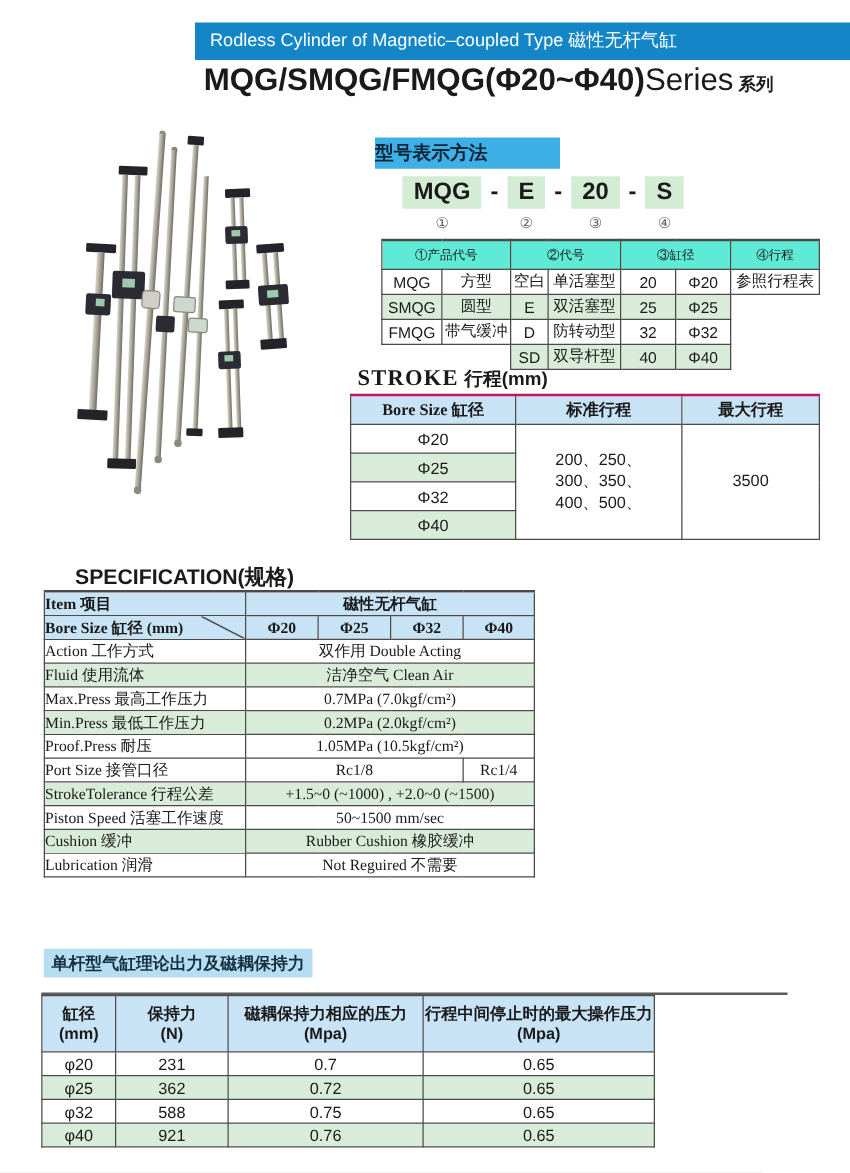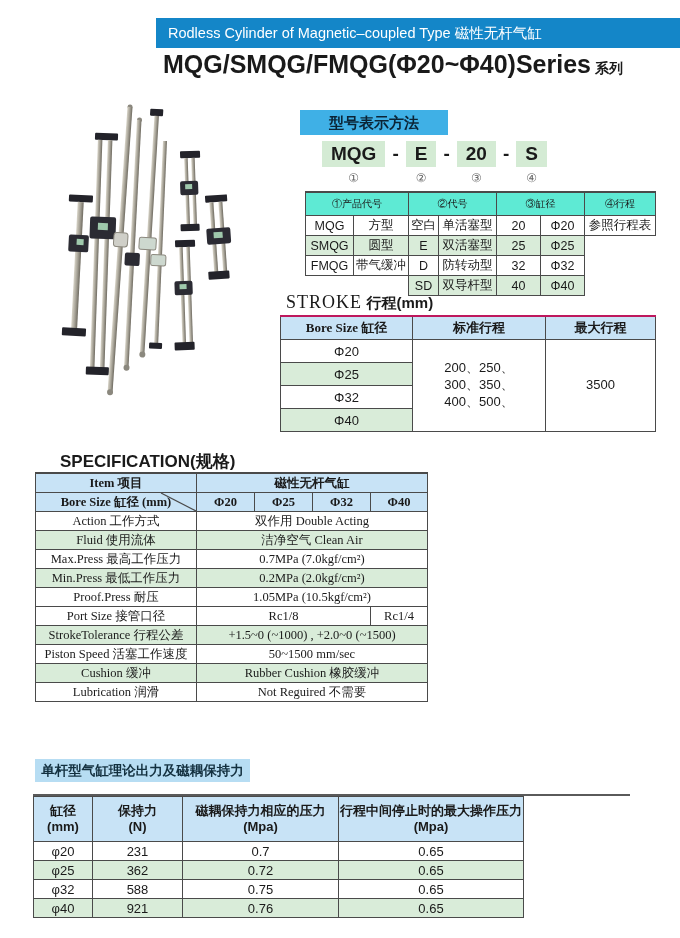--- a/index.html
+++ b/index.html
@@ -8,34 +8,34 @@
     font-family:"Liberation Sans", sans-serif; color:#1a1a1a; overflow:hidden;
     margin:0 auto;
   }
   
   .top-banner {
     position:absolute; left:156px; top:18px; width:524px; height:30px;
     background:#1486c8; color:#ffffff; font-size:14.5px; line-height:30px;
     padding-left:12px; box-sizing:border-box; white-space:nowrap;
   }
   .main-title { position:absolute; left:163px; top:50px; font-size:25px; font-weight:bold; white-space:nowrap; }
-  .main-title .series { font-weight:bold; }
+  .main-title .series { font-weight:normal; }
   .main-title .suffix { font-size:14px; font-weight:bold; margin-left:4px; }
   .model-banner {
     position:absolute; left:300px; top:110px; width:148px; height:25px;
     background:#3fb0e6; color:#0b2436; font-weight:bold; font-size:15px;
-    text-align:center; line-height:25px;
+    line-height:25px;
   }
   .holding-banner {
     position:absolute; left:35px; top:759px; width:215px; height:23px;
     background:#b7ddf3; color:#13303f; font-weight:bold; font-size:13.5px;
     text-align:center; line-height:23px;
   }
   .stroke-title { position:absolute; left:286px; top:292px; white-space:nowrap; }
-  .stroke-title .en { font-family:"Liberation Serif", serif; font-weight:normal; font-size:18px; letter-spacing:1px; }
+  .stroke-title .en { font-family:"Liberation Serif", serif; font-weight:bold; font-size:18px; letter-spacing:1px; }
   .stroke-title .cn { font-size:15px; font-weight:bold; }
   .spec-title { position:absolute; left:60px; top:450px; font-size:17px; font-weight:bold; }
 
   
   .code-row { position:absolute; left:322px; top:141px; display:flex; align-items:flex-start; }
   .code-group { display:flex; flex-direction:column; align-items:center; }
   .code-box { background:#d4ebd4; font-weight:bold; font-size:19px; line-height:26px; padding:0 9px; }
   .code-num { font-size:12px; color:#666; margin-top:4px; }
   .code-dash { font-weight:bold; font-size:19px; line-height:26px; margin:0 7px; }
 
@@ -50,21 +50,21 @@
   .model-table td { height:19px; }
 
   .stroke-table { left:280px; top:315px; width:375px; font-size:13px; border-top:2px solid #be185d; }
   .stroke-table th { height:22px; background:#c8e3f6; font-weight:bold; }
   .stroke-table th .en { font-family:"Liberation Serif", serif; }
   .stroke-table td { height:22px; }
   .stroke-table td.mc { background:#ffffff; line-height:1.3; }
 
   .spec-table { left:35px; top:472px; width:392px; font-size:12.5px; font-family:"Liberation Serif", serif; border-top:2px solid #4a4a4a; }
   .spec-table td { height:18px; }
-  .spec-table td.lbl { text-align:center; padding-left:0; position:relative; }
+  .spec-table td.lbl { text-align:left; padding-left:0; position:relative; }
   .spec-table tr.blue td { background:#c8e3f6; }
   .spec-table td.b { font-weight:bold; }
   .diag { position:absolute; right:0; top:0; width:40px; height:100%; }
 
   .holding-rule { position:absolute; left:33px; top:794px; width:597px; height:0; border-top:2px solid #5a5a5a; }
   .holding-table { left:33px; top:796px; width:490px; font-size:13px; }
   .holding-table th { height:44px; background:#c8e3f6; font-weight:bold; font-size:13px; line-height:1.25;margin-left:30px; }
   .holding-table td { height:18px; }
   .hl { display:block; }
 

